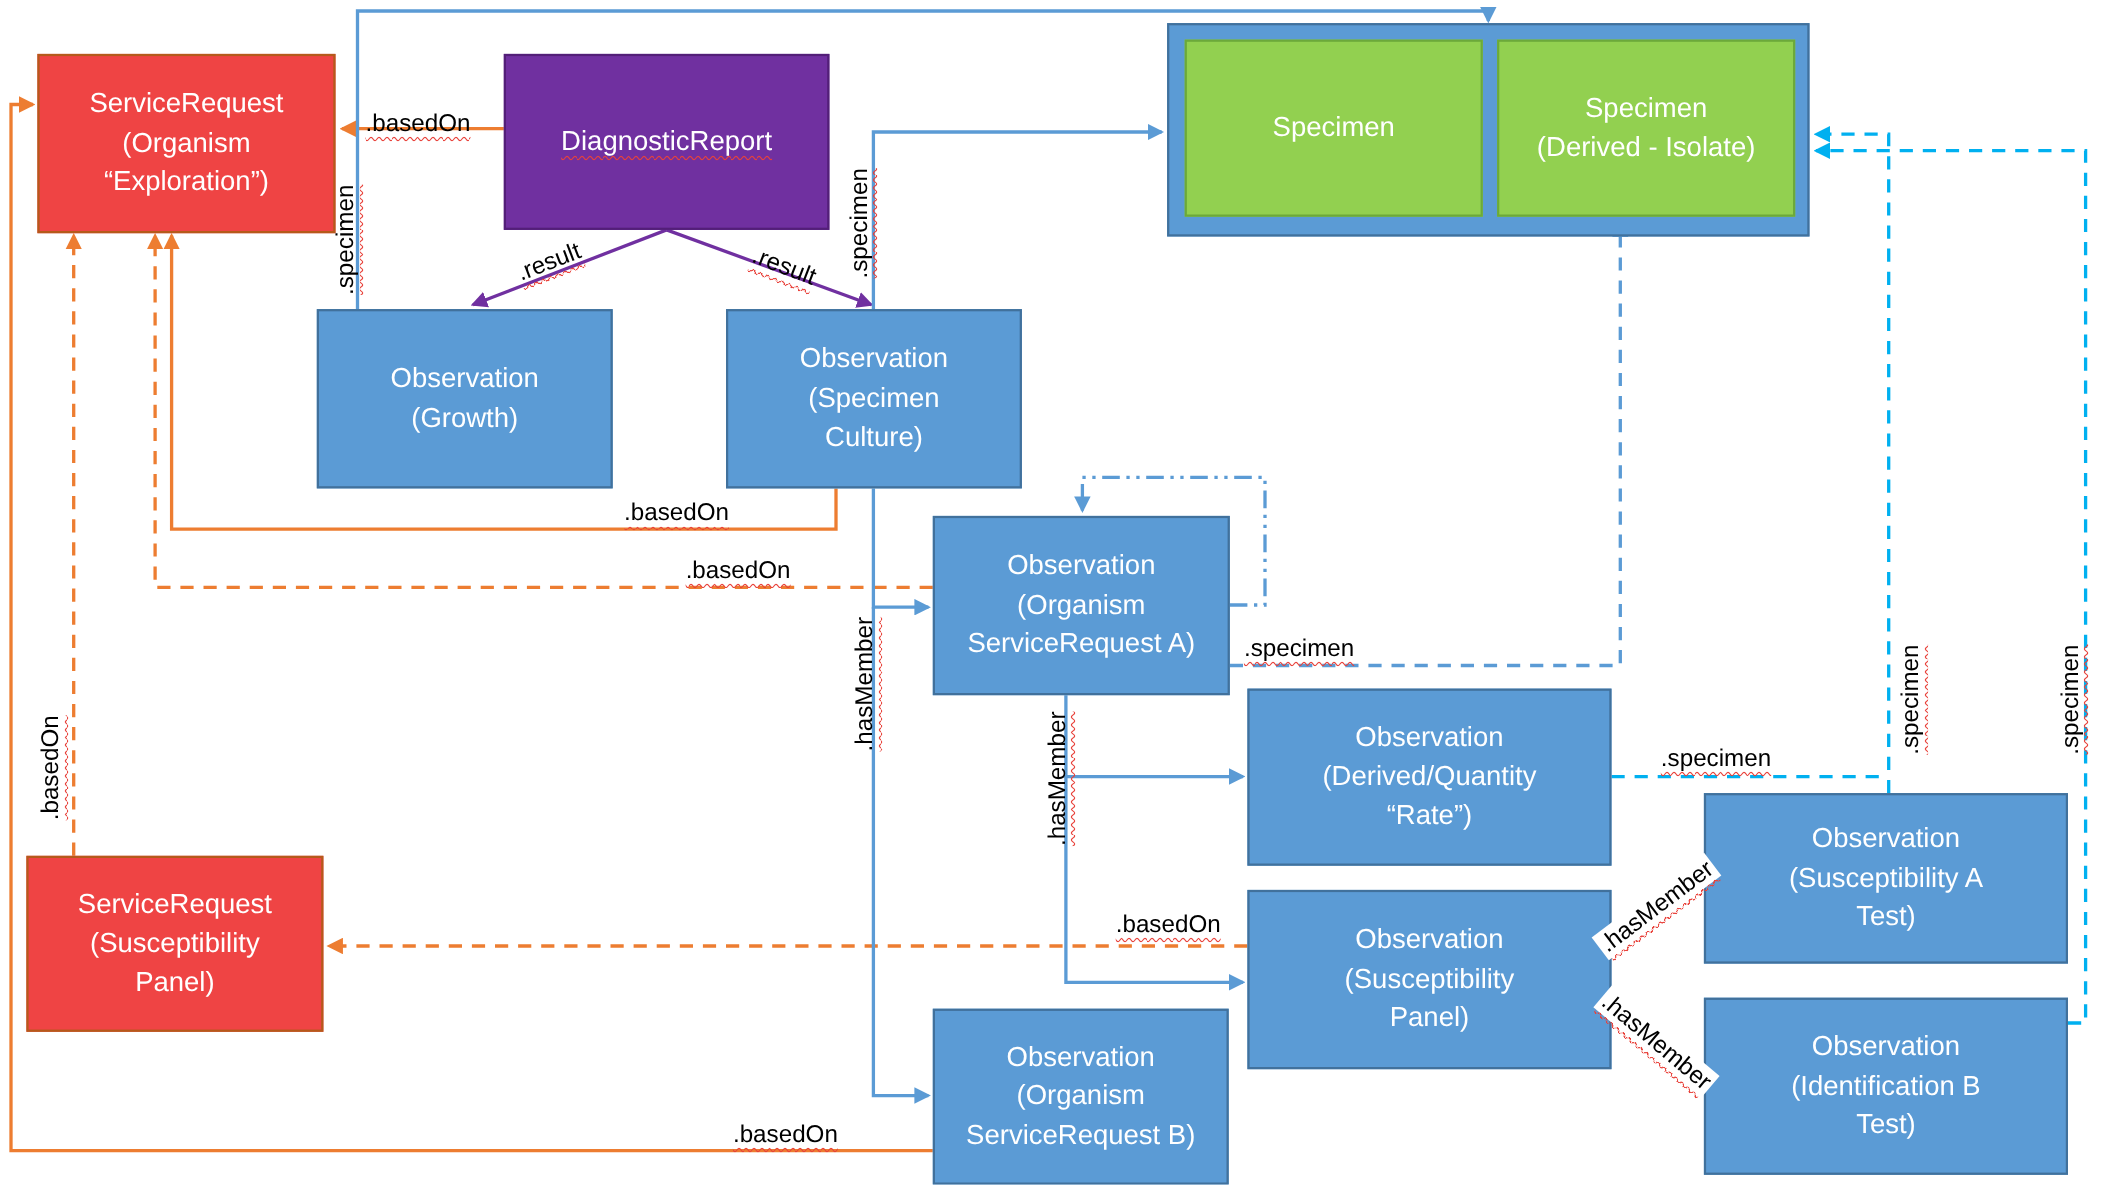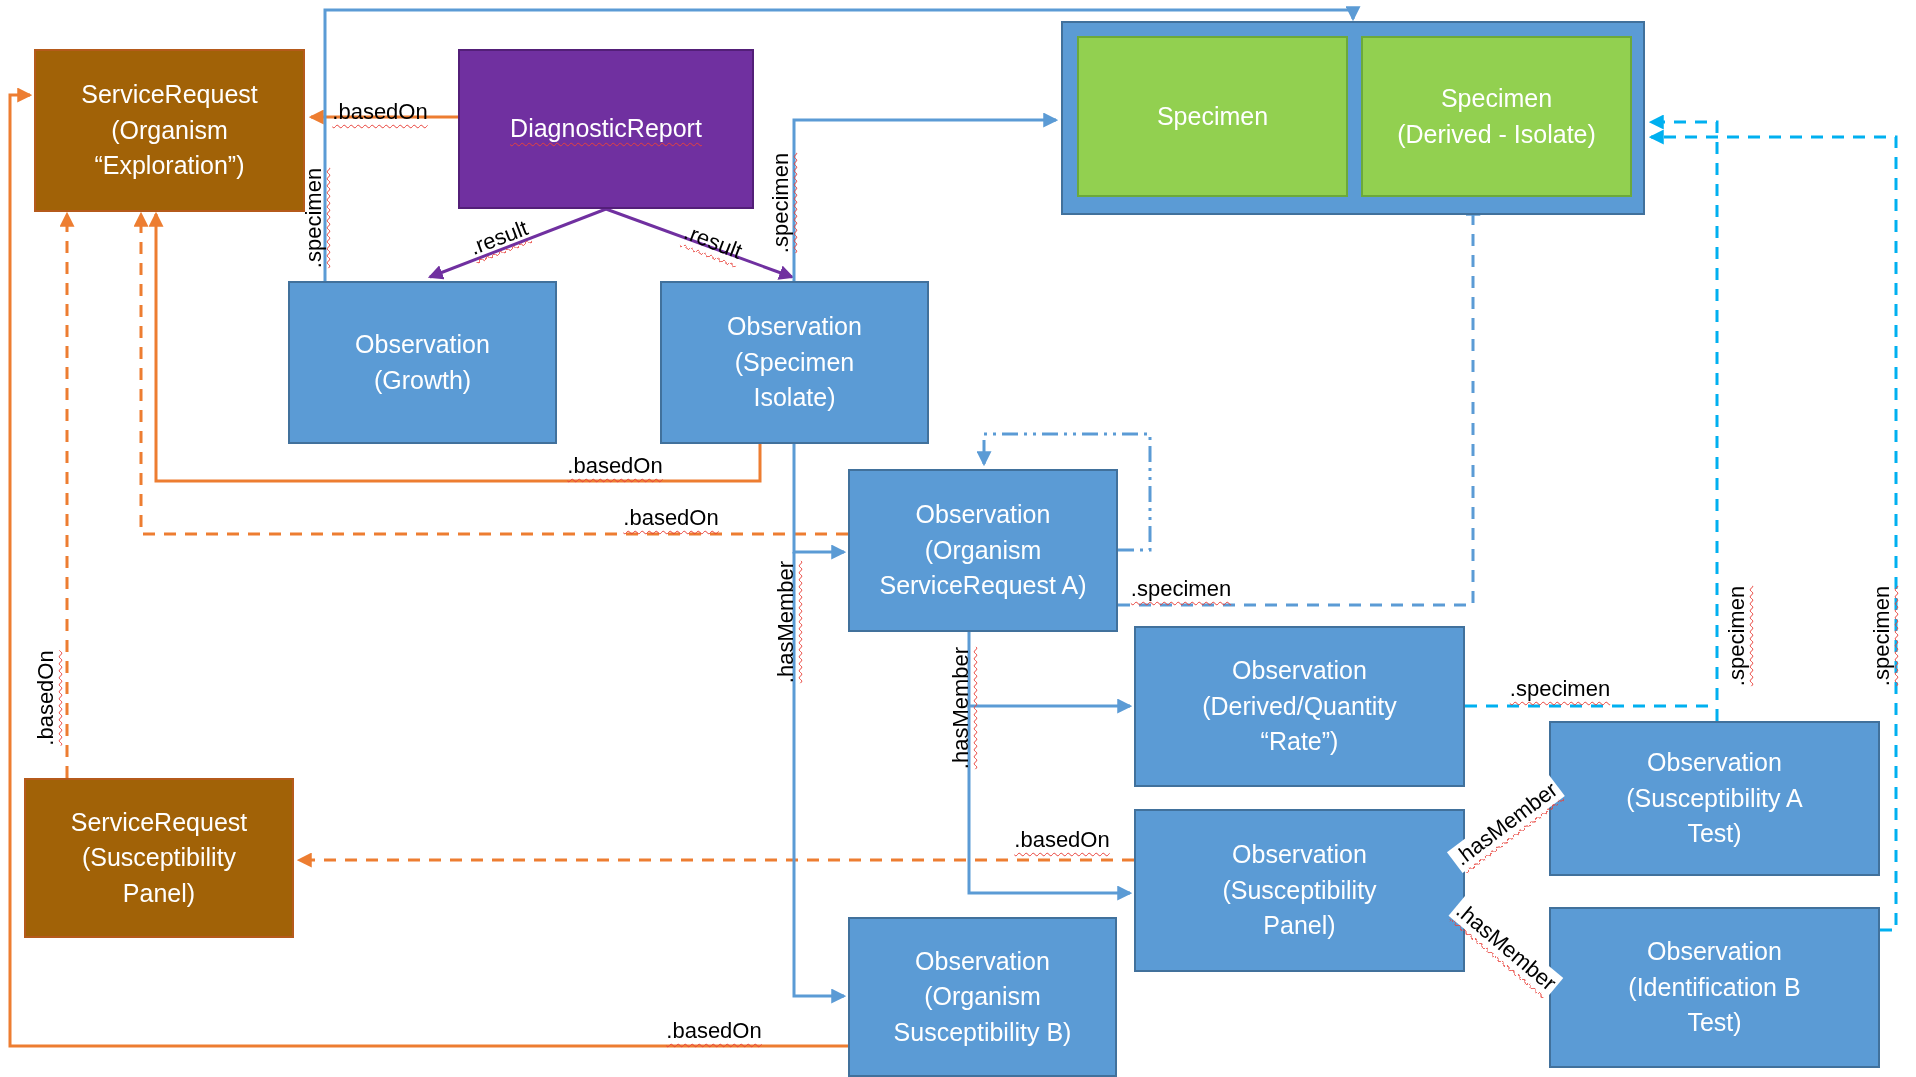--- a/index.html
+++ b/index.html
@@ -3,21 +3,21 @@
 <meta charset="utf-8">
 <title>Diagram</title>
 <style>
   html,body{margin:0;padding:0;background:#ffffff;}
   #canvas{position:relative;width:1916px;height:1077px;background:#ffffff;overflow:hidden;
           font-family:"Liberation Sans",sans-serif;}
   #edges{position:absolute;left:0;top:0;}
   .node{position:absolute;display:flex;flex-direction:column;align-items:center;justify-content:center;
         text-align:center;color:#ffffff;font-size:25px;line-height:1.42;box-sizing:border-box;z-index:2;}
   .node.blue{background:#5B9BD5;border:2px solid #41719C;}
-  .node.orange{background:#a16207;border:2px solid #B55A1B;}
+  .node.orange{background:#ef4444;border:2px solid #B55A1B;}
   .node.purple{background:#7030A0;border:2px solid #531F78;}
   .node.green{background:#92D050;border:2px solid #6CA93A;z-index:3;}
   .node.container{background:#5B9BD5;border:2px solid #41719C;z-index:1;}
   .node-line{white-space:nowrap;}
   .squiggle{text-decoration-line:underline;text-decoration-style:wavy;
             text-decoration-color:#e8413a;text-decoration-thickness:1px;text-underline-offset:5px;}
   .edge-label{position:absolute;white-space:nowrap;color:#000000;font-size:22px;z-index:4;
             text-decoration-line:underline;text-decoration-style:wavy;
             text-decoration-color:#e8413a;text-decoration-thickness:1px;text-underline-offset:5px;}
   .edge-label.bg{background:#ffffff;padding:0 3px;}
@@ -83,21 +83,21 @@
       <div class="node-line">Specimen</div>
       <div class="node-line">(Derived - Isolate)</div>
     </div>
     <div class="node blue" style="left: 288px; top: 281px; width: 269px; height: 163px;">
       <div class="node-line">Observation</div>
       <div class="node-line">(Growth)</div>
     </div>
     <div class="node blue" style="left: 660px; top: 281px; width: 269px; height: 163px;">
       <div class="node-line">Observation</div>
       <div class="node-line">(Specimen</div>
-      <div class="node-line">Isolate)</div>
+      <div class="node-line">Culture)</div>
     </div>
     <div class="node blue" style="left: 848px; top: 469px; width: 270px; height: 163px;">
       <div class="node-line">Observation</div>
       <div class="node-line">(Organism</div>
       <div class="node-line">ServiceRequest A)</div>
     </div>
     <div class="node blue" style="left: 1134px; top: 626px; width: 331px; height: 161px;">
       <div class="node-line">Observation</div>
       <div class="node-line">(Derived/Quantity</div>
       <div class="node-line">“Rate”)</div>
@@ -118,21 +118,21 @@
       <div class="node-line">Test)</div>
     </div>
     <div class="node orange" style="left: 24px; top: 778px; width: 270px; height: 160px;">
       <div class="node-line">ServiceRequest</div>
       <div class="node-line">(Susceptibility</div>
       <div class="node-line">Panel)</div>
     </div>
     <div class="node blue" style="left: 848px; top: 917px; width: 269px; height: 160px;">
       <div class="node-line">Observation</div>
       <div class="node-line">(Organism</div>
-      <div class="node-line">Susceptibility B)</div>
+      <div class="node-line">ServiceRequest B)</div>
     </div>
     <span class="edge-label" style="left: 380px; top: 112px; transform: translate(-50%, -50%) rotate(0deg);">.basedOn</span>
     <span class="edge-label" style="left: 314px; top: 218px; transform: translate(-50%, -50%) rotate(-90deg);">.specimen</span>
     <span class="edge-label" style="left: 499px; top: 238px; transform: translate(-50%, -50%) rotate(-21deg);">.result</span>
     <span class="edge-label" style="left: 713px; top: 242px; transform: translate(-50%, -50%) rotate(21deg);">.result</span>
     <span class="edge-label" style="left: 781px; top: 203px; transform: translate(-50%, -50%) rotate(-90deg);">.specimen</span>
     <span class="edge-label" style="left: 615px; top: 466px; transform: translate(-50%, -50%) rotate(0deg);">.basedOn</span>
     <span class="edge-label" style="left: 671px; top: 518px; transform: translate(-50%, -50%) rotate(0deg);">.basedOn</span>
     <span class="edge-label" style="left: 786px; top: 622px; transform: translate(-50%, -50%) rotate(-90deg);">.hasMember</span>
     <span class="edge-label" style="left: 961px; top: 708px; transform: translate(-50%, -50%) rotate(-90deg);">.hasMember</span>

